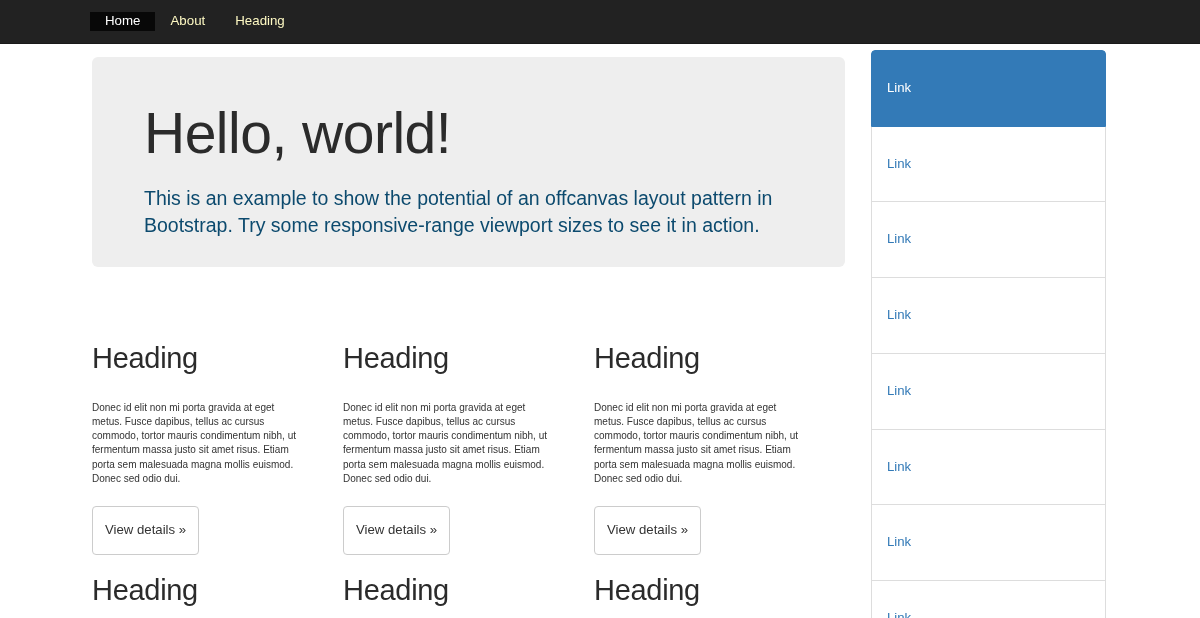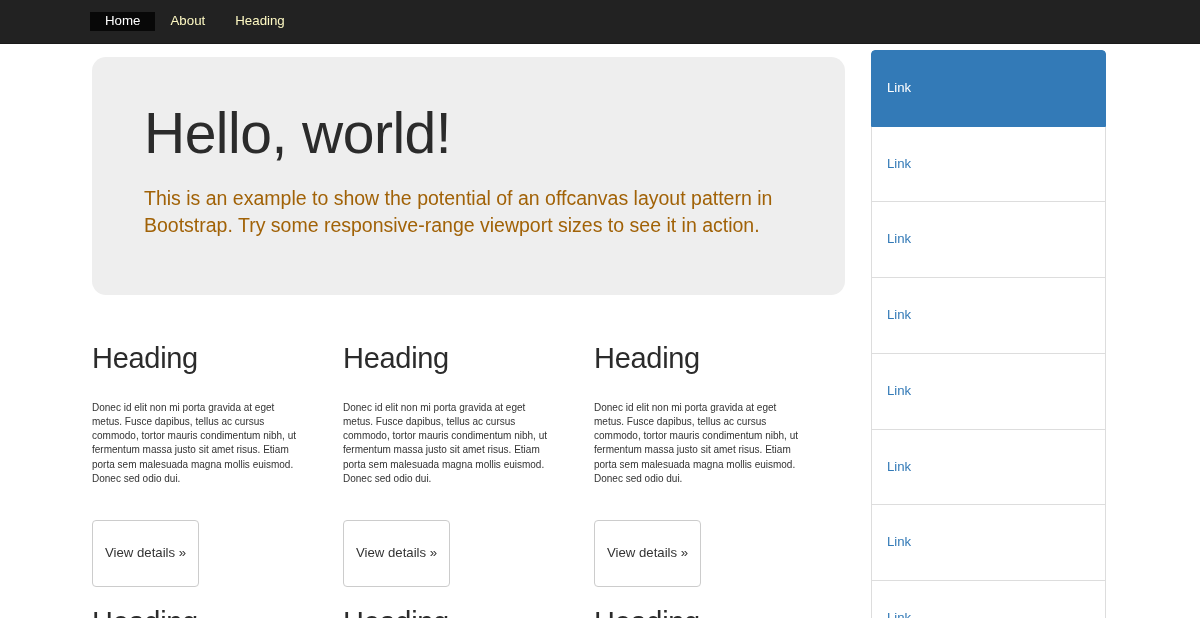--- a/index.html
+++ b/index.html
@@ -78,39 +78,39 @@
     width: 1200px;
     height: 574px;
   }
 
   
   .jumbotron {
     position: absolute;
     left: 92px;
     top: 13px;
     width: 753px;
-    height: 238px;
+    height: 210px;
     background: #eeeeee;
-    border-radius: 14px;
+    border-radius: 6px;
     padding: 45px 52px;
   }
   .jumbotron h1 {
     margin: 0 0 20px 0;
     font-size: 57px;
     font-weight: normal;
     line-height: 1.1;
     color: #2b2b2b;
     letter-spacing: -0.5px;
   }
   .jumbotron p {
     margin: 0;
     font-size: 19.5px;
     font-weight: 200;
     line-height: 1.42;
-    color: #a16207;
+    color: #0c4a6e;
     max-width: 640px;
   }
 
   
   .list-group {
     position: absolute;
     left: 871px;
     top: 6px;
     width: 235px;
     border-radius: 4px;
@@ -170,22 +170,22 @@
     letter-spacing: -0.3px;
   }
   .col p {
     margin: 0 0 10px 0;
     font-size: 10px;
     line-height: 1.42;
     color: #333333;
   }
   .btn-default {
     display: inline-block;
-    padding: 23px 12px;
-    margin-top: 24px;
+    padding: 14px 12px;
+    margin-top: 10px;
     font-size: 13.2px;
     line-height: 1.42;
     color: #333333;
     background: #ffffff;
     border: 1px solid #cccccc;
     border-radius: 4px;
     cursor: pointer;
     white-space: nowrap;
     text-decoration: none;
   }

